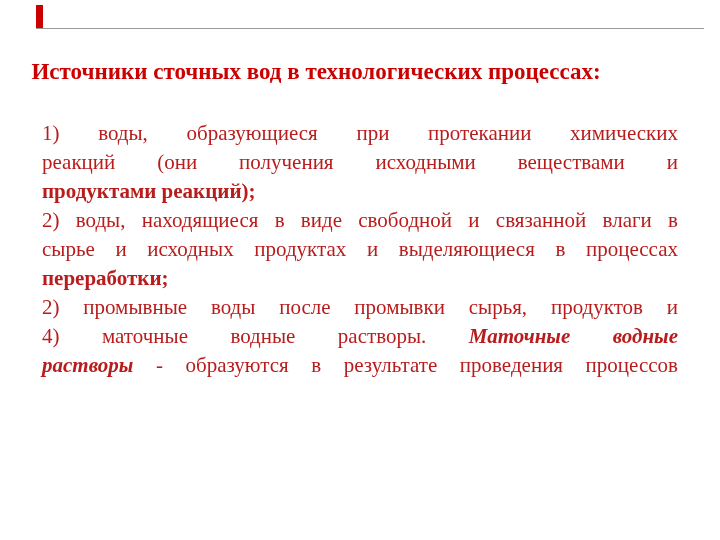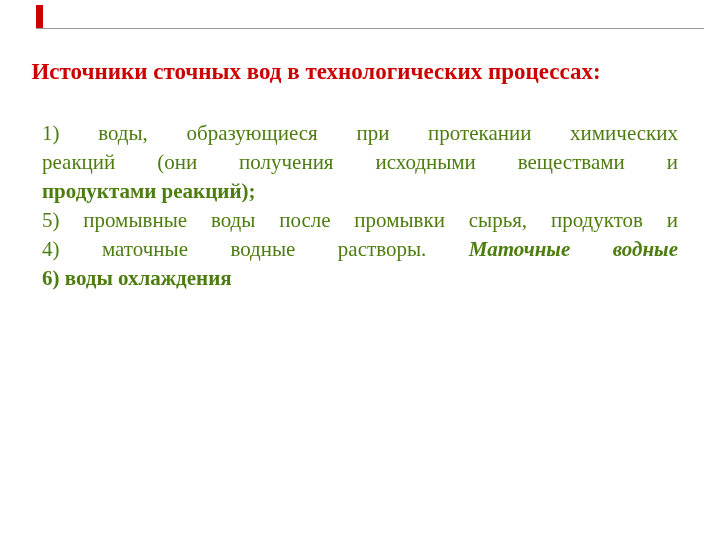--- a/index.html
+++ b/index.html
@@ -49,21 +49,24 @@
   .line.left { text-align: left; text-align-last: left; font-weight: bold; }
   .emph { font-weight: bold; font-style: italic; }
 </style>
 </head>
 <body>
 
 <div class="slide">
   <div class="accent-dash" style="background: rgb(204, 0, 0);"></div>
   <div class="header-divider" style="background: rgb(154, 154, 154);"></div>
   <div class="slide-title" style="color: rgb(204, 0, 0);">Источники сточных вод в технологических процессах:</div>
-  <div class="body-text" style="color: #4d7c0f;">
+  <div class="body-text" style="color: #b91c1c;">
       <div class="line justify"><span>1) воды, образующиеся при протекании химических</span></div>
       <div class="line justify"><span>реакций (они получения исходными веществами и</span></div>
       <div class="line left"><span>продуктами реакций);</span></div>
-      <div class="line justify"><span>5) промывные воды после промывки сырья, продуктов и</span></div>
+      <div class="line justify"><span>2) воды, находящиеся в виде свободной и связанной влаги в</span></div>
+      <div class="line justify"><span>сырье и исходных продуктах и выделяющиеся в процессах</span></div>
+      <div class="line left"><span>переработки;</span></div>
+      <div class="line justify"><span>2) промывные воды после промывки сырья, продуктов и</span></div>
       <div class="line justify"><span>4) маточные водные растворы. </span><span class="emph">Маточные водные</span></div>
-      <div class="line left"><span>6) воды охлаждения</span></div>
+      <div class="line justify"><span class="emph">растворы</span><span> - образуются в результате проведения процессов</span></div>
     </div>
 </div>
 
 </body></html>

